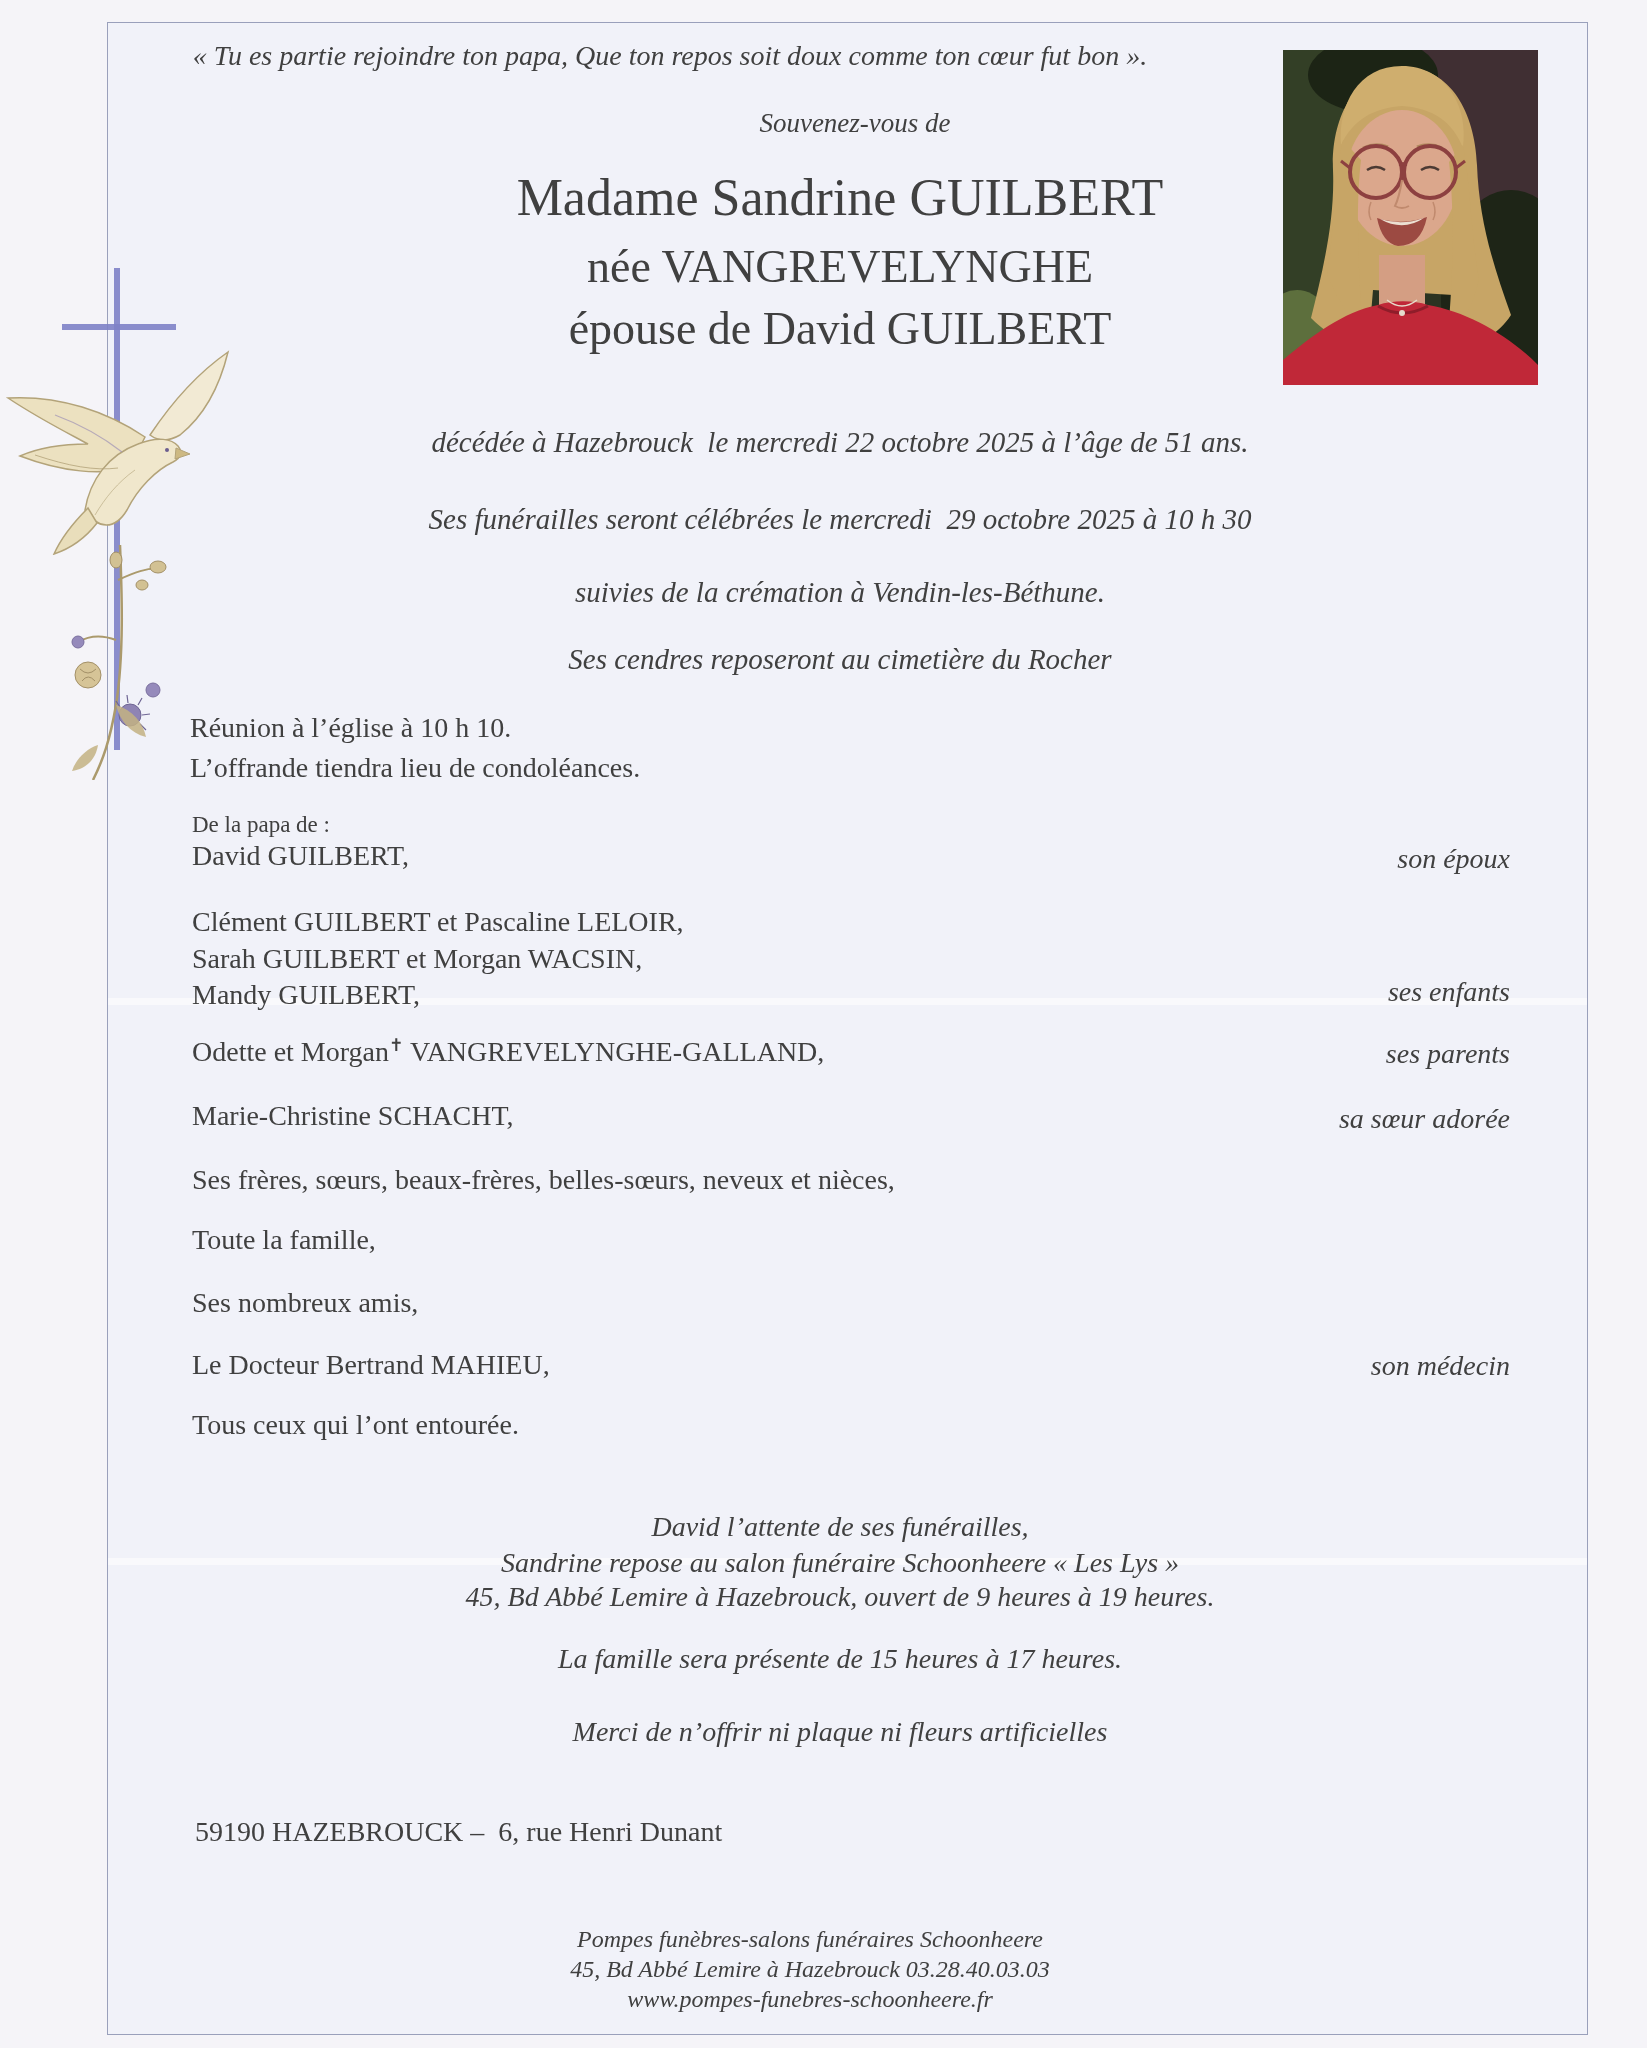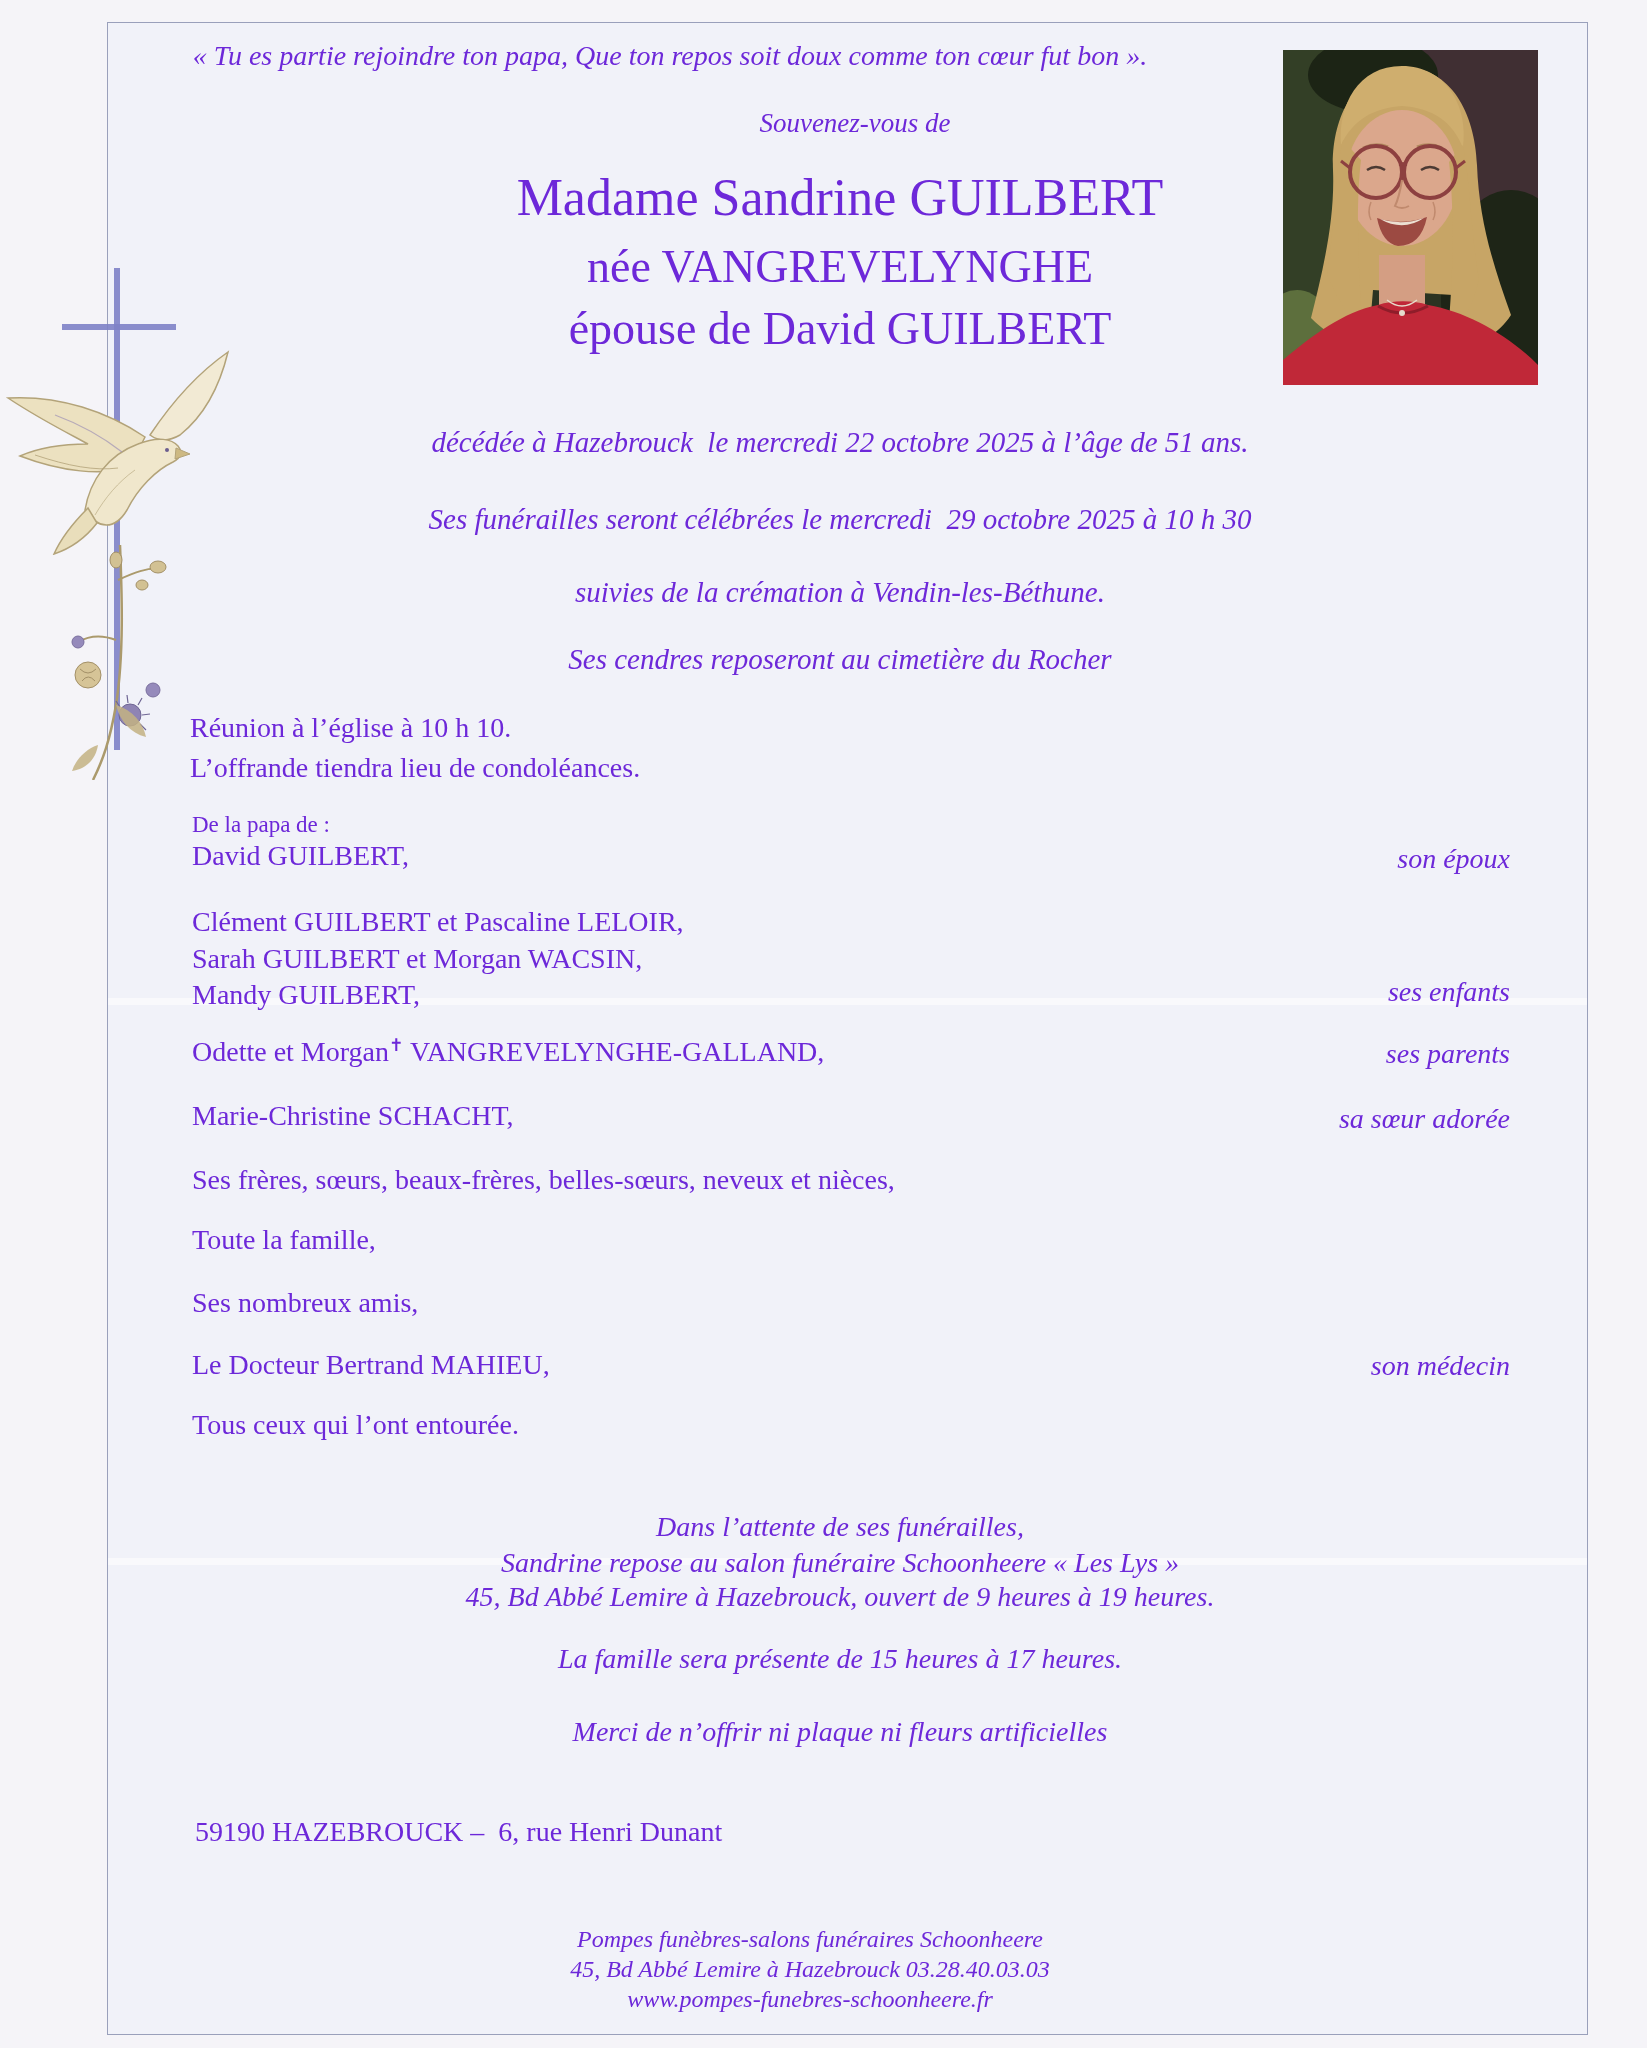--- a/index.html
+++ b/index.html
@@ -1,20 +1,20 @@
 <!DOCTYPE html>
 <html><head>
 <meta charset="utf-8">
 <style>
   html,body{margin:0;padding:0;background:#e4e4ea;}
   .page{
     position:relative;width:1647px;height:2048px;margin:0 auto;
     background:#f5f4f8;overflow:hidden;
     font-family:"Liberation Serif","DejaVu Serif",serif;
-    color:#6d28d9;
+    color:#404040;
   }
   .frame{
     position:absolute;left:107px;top:22px;width:1481px;height:2013px;
     border:1px solid #9aa0bb;background:#f1f2f9;box-sizing:border-box;
   }
   .abs{position:absolute;}
   .center{text-align:center;}
   .it{font-style:italic;}
   .pre{white-space:pre-wrap;}
   .crease{position:absolute;left:108px;width:1479px;height:7px;background:rgba(255,255,255,0.55);}
@@ -142,21 +142,21 @@
 
   <div class="abs name" style="left:192px;top:1164px;">Ses frères, sœurs, beaux-frères, belles-sœurs, neveux et nièces,</div>
   <div class="abs name" style="left:192px;top:1224px;">Toute la famille,</div>
   <div class="abs name" style="left:192px;top:1287px;">Ses nombreux amis,</div>
 
   <div class="abs name" style="left:192px;top:1349px;">Le Docteur Bertrand MAHIEU,</div>
   <div class="relation" style="top:1350px;margin-left:39px;">son médecin</div>
 
   <div class="abs name" style="left:192px;top:1409px;">Tous ceux qui l’ont entourée.</div>
 
-  <div class="abs center it" style="left:140px;top:1511px;width:1400px;font-size:28px;">Dans l’attente de ses funérailles,</div>
+  <div class="abs center it" style="left:140px;top:1511px;width:1400px;font-size:28px;">David l’attente de ses funérailles,</div>
   <div class="abs center it" style="left:140px;top:1547px;width:1400px;font-size:28px;">Sandrine repose au salon funéraire Schoonheere « Les Lys »</div>
   <div class="abs center it" style="left:140px;top:1581px;width:1400px;font-size:28px;">45, Bd Abbé Lemire à Hazebrouck, ouvert de 9 heures à 19 heures.</div>
 
   <div class="abs center it" style="left:140px;top:1643px;width:1400px;font-size:28px;text-align:center;">La famille sera présente de 15 heures à 17 heures.</div>
 
   <div class="abs center it" style="left:140px;top:1716px;width:1400px;font-size:28px;">Merci de n’offrir ni plaque ni fleurs artificielles</div>
 
   <div class="abs pre" style="left:195px;top:1816px;font-size:28px;">59190 HAZEBROUCK –  6, rue Henri Dunant</div>
 
   <div class="abs center it" style="left:140px;top:1926px;width:1340px;font-size:24px;">Pompes funèbres-salons funéraires Schoonheere</div>

